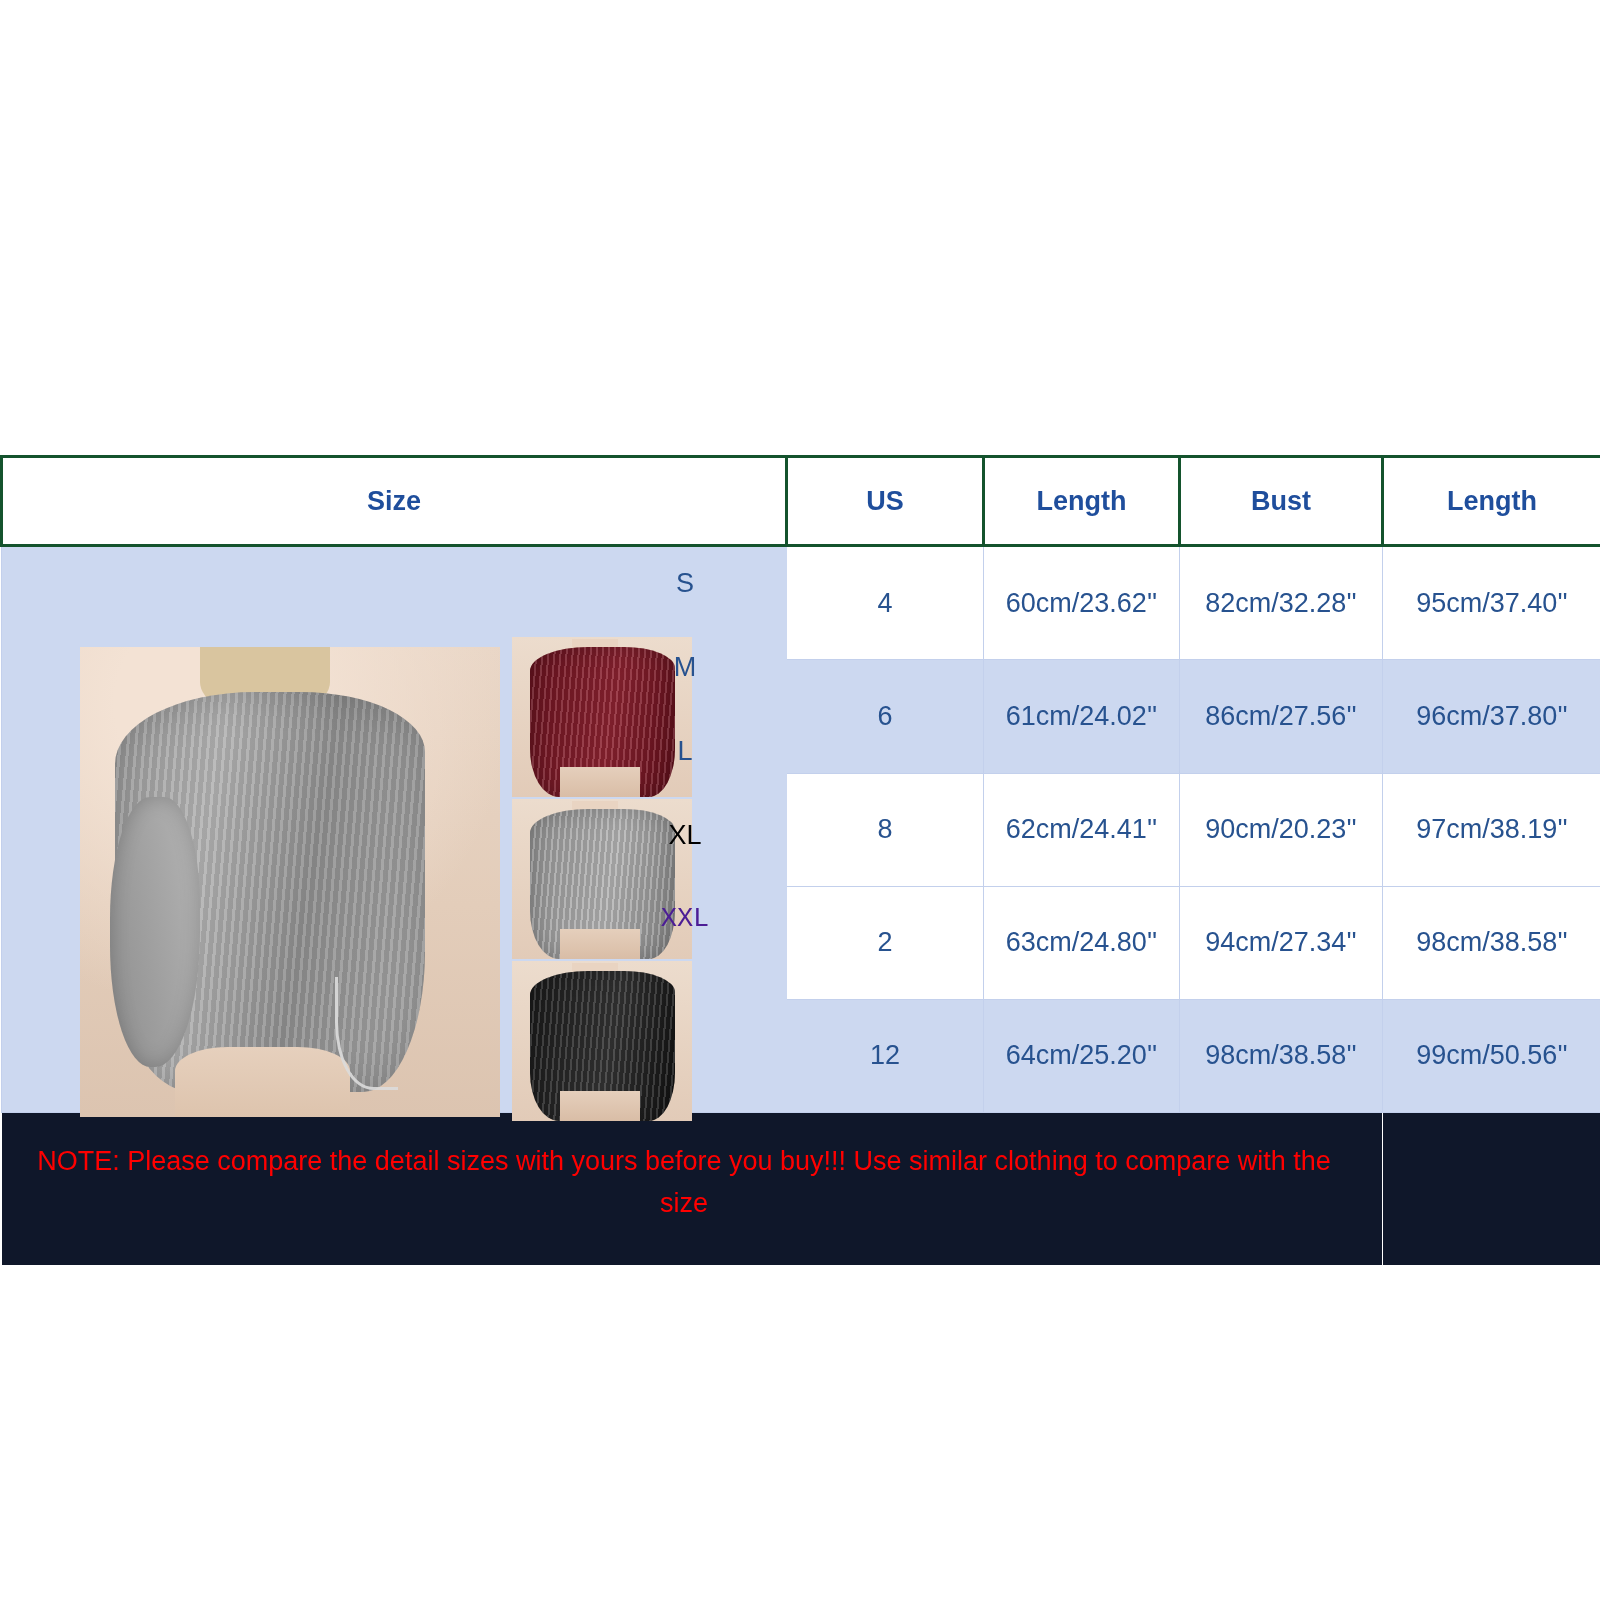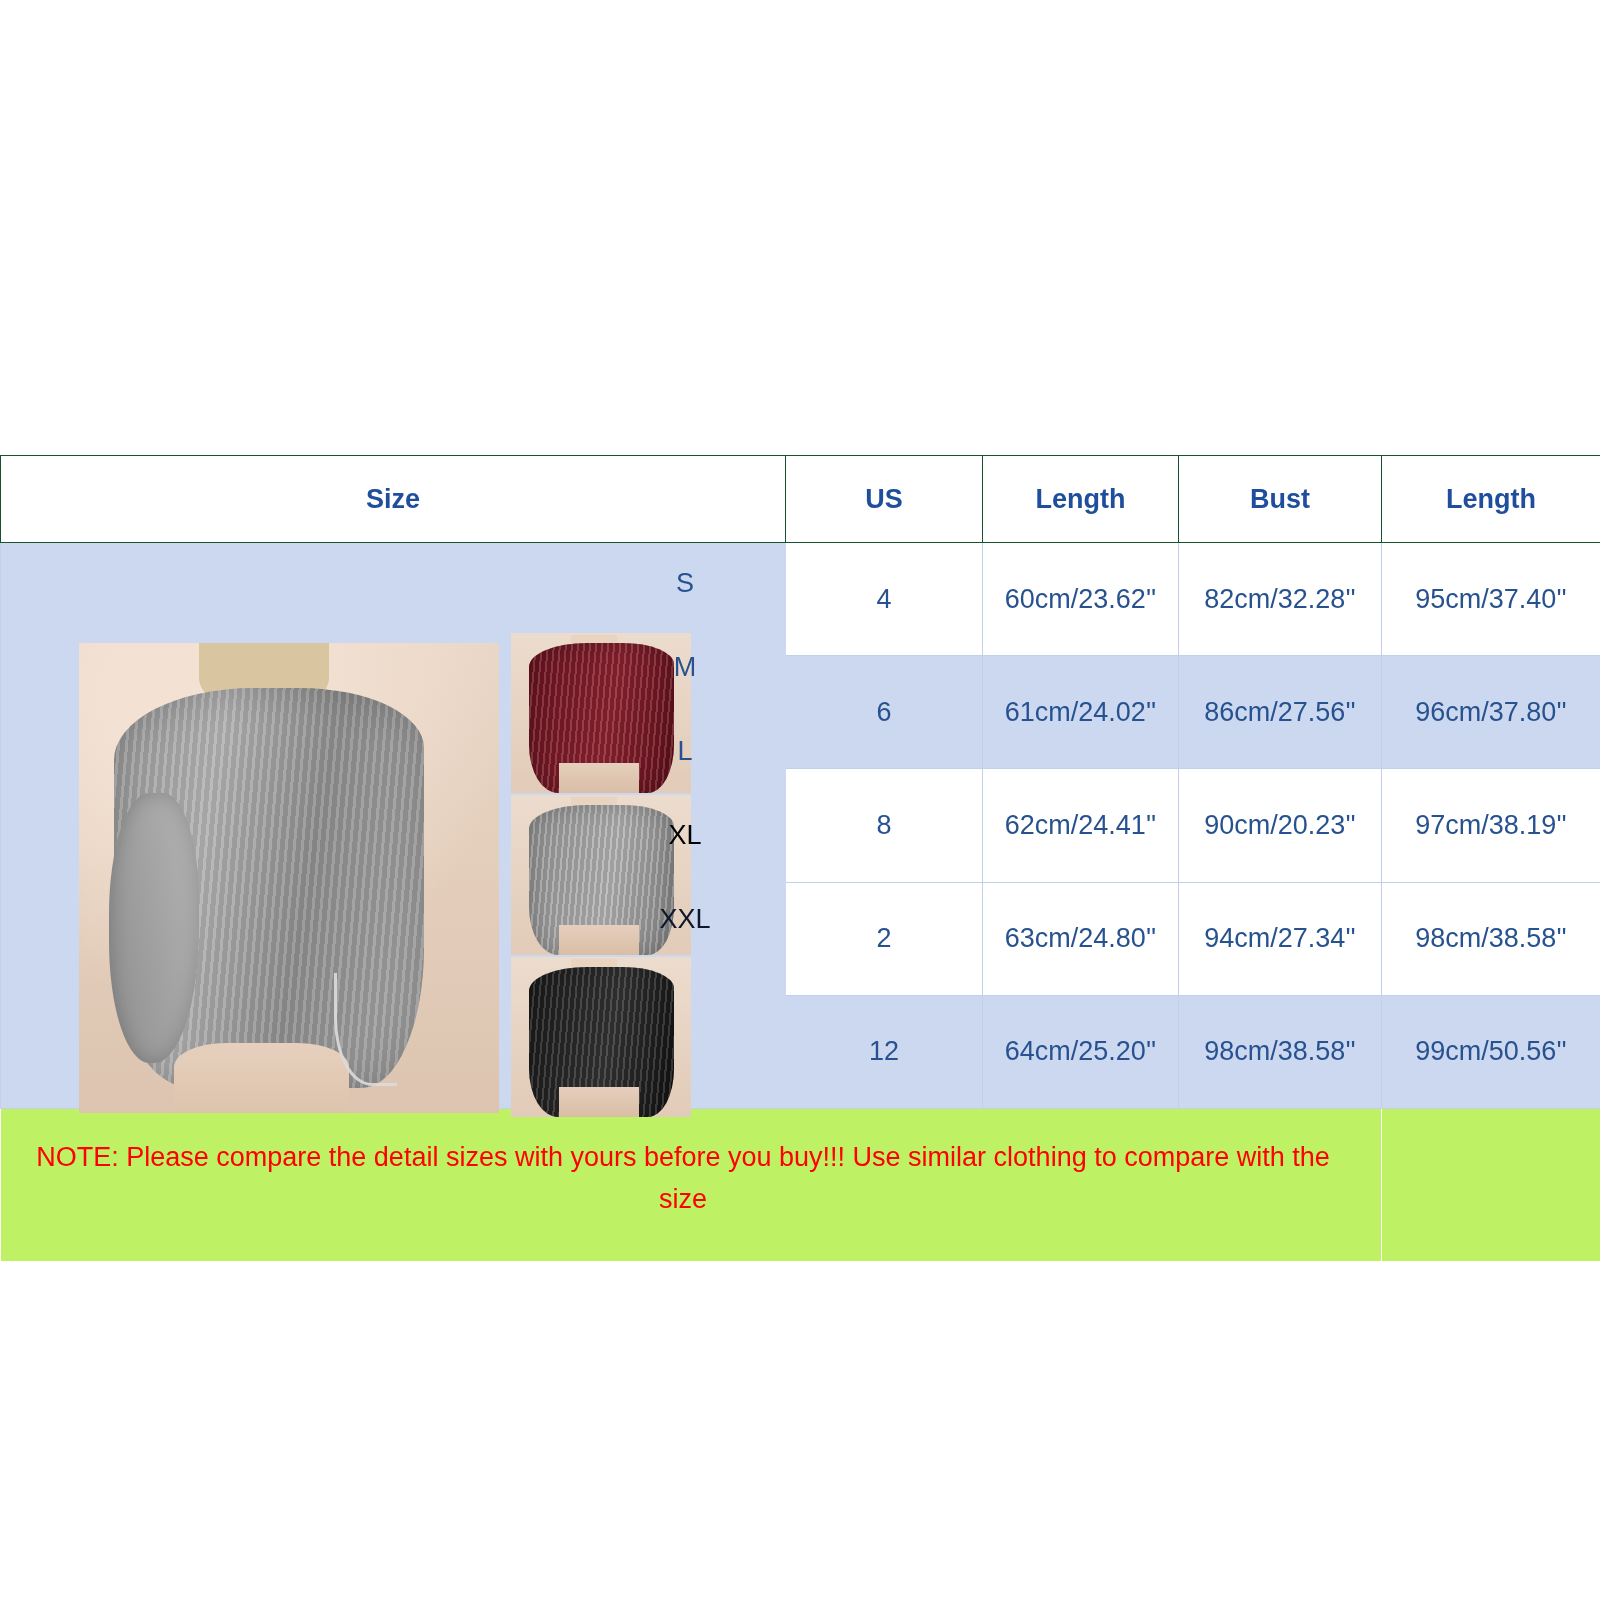--- a/index.html
+++ b/index.html
@@ -35,21 +35,21 @@
   table.chart col.c-length { width: 219px; }
 
   .hdr-row th {
     background: #ffffff;
     color: #1f4e9c;
     font-size: 27px;
     font-weight: bold;
     height: 86px;
     vertical-align: middle;
     text-align: center;
-    border: 1px solid #14532d;
+    border: 3px solid #14532d;
     padding: 0;
   }
 
   .data-row td {
     color: #27528f;
     font-size: 27px;
     text-align: center;
     vertical-align: middle;
     height: 84px;
     border: 1px solid #c3d0ec;
@@ -185,21 +185,21 @@
     position: absolute;
     left: 48px; bottom: 0;
     width: 80px; height: 30px;
     background: linear-gradient(180deg, #e5cfbc, #d9bda6);
   }
 
   
   .note-cell {
     padding: 28px 34px 40px 18px;
     vertical-align: top;
-    background: #bef264;
+    background: #0f172a;
     border: 1px solid #ffffff;
   }
   .note-text {
     color: #ff0000;
     font-size: 27px;
     line-height: 1.55;
     text-align: center;
   }
 </style>
 </head>
@@ -300,14 +300,14 @@
   </tbody>
     </table>
 </div>
 
 <div style="position:absolute; left:585px; top:455px; width:200px;">
   <div style="height:86px;"></div>
   <div style="height:84px; display:flex; align-items:center; justify-content:center; color:#27528f; font-size:27px;">S</div>
   <div style="height:84px; display:flex; align-items:center; justify-content:center; color:#27528f; font-size:27px;">M</div>
   <div style="height:84px; display:flex; align-items:center; justify-content:center; color:#27528f; font-size:27px;">L</div>
   <div style="height:84px; display:flex; align-items:center; justify-content:center; color:#000000; font-size:27px;">XL</div>
-  <div style="height:84px; display:flex; align-items:center; justify-content:center; color:#0f172a; font-size:27px;">XXL</div>
+  <div style="height:84px; display:flex; align-items:center; justify-content:center; color:#4c1d95; font-size:27px;font-family:Liberation Mono, monospace;">XXL</div>
 </div>
 
 </body></html>

